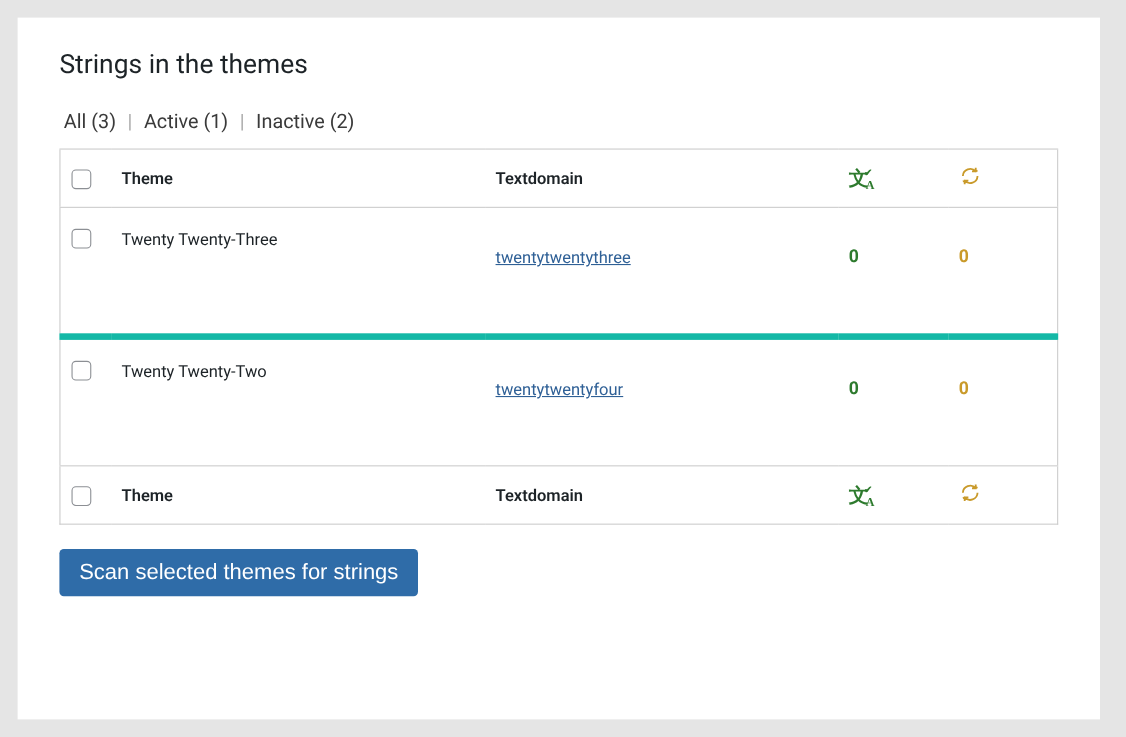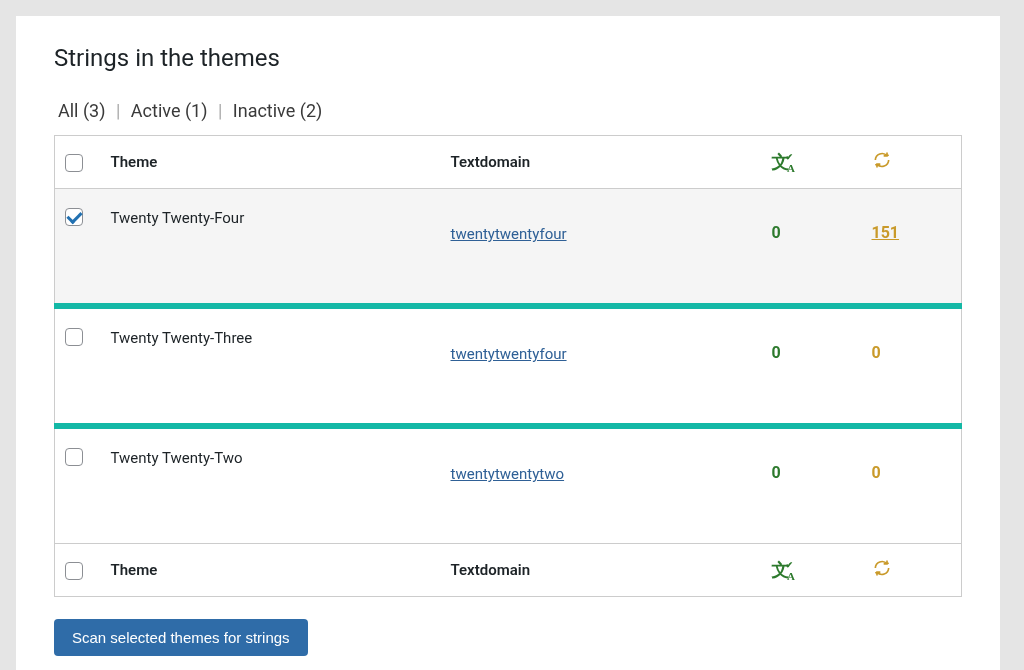--- a/index.html
+++ b/index.html
@@ -143,21 +143,21 @@
     fill: none;
     stroke-width: 2;
   }
   .scan-btn {
     margin-top: 22px;
     background: #2f6ca8;
     color: #fff;
     border: none;
     border-radius: 4px;
     padding: 10px 18px;
-    font-size: 15px;
+    font-size: 20px;
     cursor: pointer;
   }
 </style>
 </head>
 <body>
 
 <div class="page">
   <h1>Strings in the themes</h1>
 
   <div class="filter-tabs">
@@ -191,57 +191,42 @@
         <th class="col-needs">
           <span class="sync-icon">
             <svg viewBox="0 0 24 24">
                 <path d="M4 12a8 8 0 0 1 14-5l2-1M20 12a8 8 0 0 1-14 5l-2 1M18 3v4h-4M6 21v-4h4"></path>
               </svg>
           </span>
         </th>
       </tr>
     </thead>
     <tbody>
-      <tr class="selected">
+      <tr>
         <td class="col-check" style="padding-top:18px;">
-          <input type="checkbox" class="cb" checked="" style="">
-        </td>
-        <td>Twenty Twenty-Four</td>
+          <input type="checkbox" class="cb" style="">
+        </td>
+        <td>Twenty Twenty-Three</td>
+        <td class="textdomain-cell">
+          <a href="#">twentytwentythree</a>
+        </td>
+        <td class="col-translated-cell">
+          <span class="count-green">0</span>
+        </td>
+        <td class="col-needs-cell">
+          <span class="count-orange">0</span>
+        </td>
+      </tr>
+      <tr>
+        <td class="col-check" style="padding-top:18px;">
+          <input type="checkbox" class="cb" style="">
+        </td>
+        <td>Twenty Twenty-Two</td>
         <td class="textdomain-cell">
           <a href="#">twentytwentyfour</a>
-        </td>
-        <td class="col-translated-cell">
-          <span class="count-green">0</span>
-        </td>
-        <td class="col-needs-cell">
-          <a href="#" class="count-orange link">151</a>
-        </td>
-      </tr>
-      <tr>
-        <td class="col-check" style="padding-top:18px;">
-          <input type="checkbox" class="cb" style="">
-        </td>
-        <td>Twenty Twenty-Three</td>
-        <td class="textdomain-cell">
-          <a href="#">twentytwentyfour</a>
-        </td>
-        <td class="col-translated-cell">
-          <span class="count-green">0</span>
-        </td>
-        <td class="col-needs-cell">
-          <span class="count-orange">0</span>
-        </td>
-      </tr>
-      <tr>
-        <td class="col-check" style="padding-top:18px;">
-          <input type="checkbox" class="cb" style="">
-        </td>
-        <td>Twenty Twenty-Two</td>
-        <td class="textdomain-cell">
-          <a href="#">twentytwentytwo</a>
         </td>
         <td class="col-translated-cell">
           <span class="count-green">0</span>
         </td>
         <td class="col-needs-cell">
           <span class="count-orange">0</span>
         </td>
       </tr>
     </tbody>
     <tfoot>

